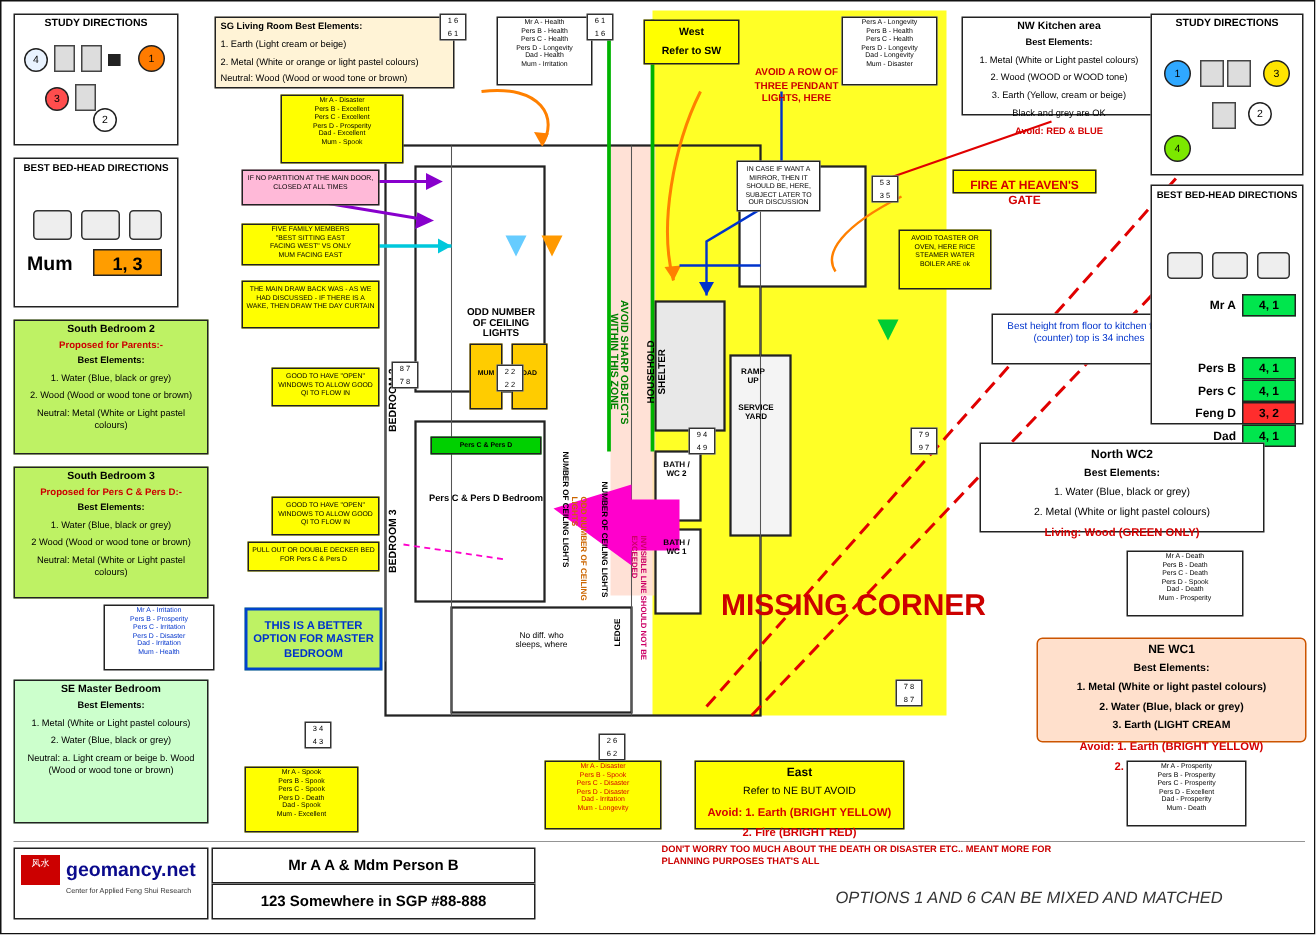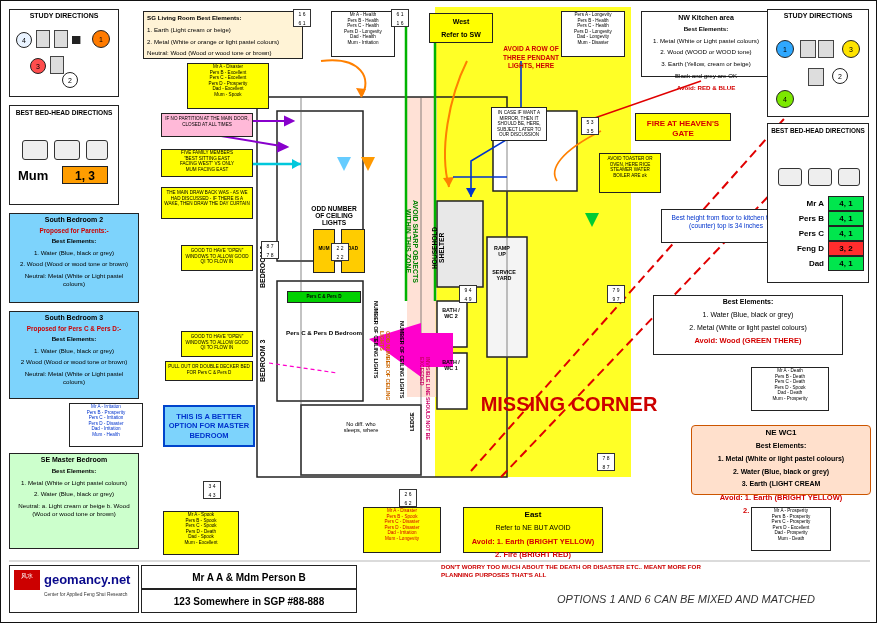--- a/index.html
+++ b/index.html
@@ -8,21 +8,21 @@
   .abs{position:absolute;box-sizing:border-box;}
   .box{position:absolute;box-sizing:border-box;border:1px solid #222;background:#fff;}
   .note{font-size:6.2px;line-height:1.25;padding:2px 3px;}
   .ttl{font-weight:bold;}
   .ctr{text-align:center;}
   .red{color:#d40000;}
   .blu{color:#0033cc;}
   .yel-bg{background:#ffff00;}
   .pink-bg{background:#ffb9d8;}
   .lgrn-bg{background:#ccffcc;}
-  .cyan-bg{background:#7dd3fc;}
+  .cyan-bg{background:#bef264;}
   .cream-bg{background:#fff3d6;}
   .peach-bg{background:#ffe0cc;}
   .white-bg{background:#fff;}
   .tiny{font-size:4.6px;line-height:1.2;}
   .hdr{font-size:7px;font-weight:bold;text-align:center;}
   svg{position:absolute;left:0;top:0;pointer-events:none;}
 </style>
 </head>
 <body>
 
@@ -275,21 +275,21 @@
     <div class="note ctr">2. Wood (WOOD or WOOD tone)</div>
     <div class="note ctr">3. Earth (Yellow, cream or beige)</div>
     <div class="note ctr">Black and grey are OK</div>
     <div class="note ctr red"><span class="ttl">Avoid: RED &amp; BLUE</span></div>
   </div>
 
   <div class="box white-bg" style="left:490px;top:106px;width:56px;height:34px;">
     <div class="tiny ctr" style="padding:2px;">IN CASE IF WANT A MIRROR, THEN IT SHOULD BE, HERE, SUBJECT LATER TO OUR DISCUSSION</div>
   </div>
 
-  <div class="box yel-bg" style="left:634px;top:112px;width:96px;height:28px;border:1px solid #222;">
+  <div class="box yel-bg" style="left:634px;top:112px;width:96px;height:16px;border:1px solid #222;">
     <div class="note ctr red" style="font-size:8px;font-weight:bold;padding-top:5px;">FIRE AT HEAVEN'S GATE</div>
   </div>
 
   <div class="box yel-bg" style="left:598px;top:152px;width:62px;height:40px;">
     <div class="tiny ctr" style="padding:2px;">AVOID TOASTER OR OVEN, HERE RICE STEAMER WATER BOILER ARE ok</div>
   </div>
 
   <div class="box white-bg" style="left:660px;top:208px;width:130px;height:34px;">
     <div class="note ctr blu" style="font-size:6.6px;padding-top:4px;">Best height from floor to kitchen table (counter) top is 34 inches</div>
   </div>
@@ -311,44 +311,45 @@
     <div class="hdr" style="padding-top:3px;font-size:6.4px;">BEST BED-HEAD DIRECTIONS</div>
     <div class="abs" style="left:10px;top:44px;width:24px;height:18px;border:1px solid #333;background:#eee;border-radius:3px;"></div>
     <div class="abs" style="left:40px;top:44px;width:24px;height:18px;border:1px solid #333;background:#eee;border-radius:3px;"></div>
     <div class="abs" style="left:70px;top:44px;width:22px;height:18px;border:1px solid #333;background:#eee;border-radius:3px;"></div>
 
     <div class="abs" style="left:6px;top:72px;width:90px;">
       <div style="display:flex;align-items:center;height:15px;">
         <span style="flex:1;font-size:8px;font-weight:bold;text-align:right;padding-right:4px;">Mr A</span>
         <span style="width:34px;height:13px;background:#00e64d;border:1px solid #222;font-size:8px;font-weight:bold;text-align:center;line-height:13px;">4, 1</span>
       </div>
-      <div style="display:flex;align-items:center;height:15px;">
+      <div style="display:flex;align-items:center;height:15px;margin-top:27px;">
         <span style="flex:1;font-size:8px;font-weight:bold;text-align:right;padding-right:4px;">Pers B</span>
         <span style="width:34px;height:13px;background:#00e64d;border:1px solid #222;font-size:8px;font-weight:bold;text-align:center;line-height:13px;">4, 1</span>
       </div>
       <div style="display:flex;align-items:center;height:15px;">
         <span style="flex:1;font-size:8px;font-weight:bold;text-align:right;padding-right:4px;">Pers C</span>
         <span style="width:34px;height:13px;background:#00e64d;border:1px solid #222;font-size:8px;font-weight:bold;text-align:center;line-height:13px;">4, 1</span>
       </div>
       <div style="display:flex;align-items:center;height:15px;">
         <span style="flex:1;font-size:8px;font-weight:bold;text-align:right;padding-right:4px;">Feng D</span>
         <span style="width:34px;height:13px;background:#ff2d2d;border:1px solid #222;font-size:8px;font-weight:bold;text-align:center;line-height:13px;">3, 2</span>
       </div>
       <div style="display:flex;align-items:center;height:15px;">
         <span style="flex:1;font-size:8px;font-weight:bold;text-align:right;padding-right:4px;">Dad</span>
         <span style="width:34px;height:13px;background:#00e64d;border:1px solid #222;font-size:8px;font-weight:bold;text-align:center;line-height:13px;">4, 1</span>
       </div>
     </div>
   </div>
 
   <div class="box white-bg" style="left:652px;top:294px;width:190px;height:60px;">
+    <div class="note ctr"><span class="ttl" style="font-size:8px;">North WC2</span></div>
     <div class="note ctr"><span class="ttl" style="font-size:7px;">Best Elements:</span></div>
     <div class="note ctr" style="font-size:7px;">1. Water (Blue, black or grey)</div>
     <div class="note ctr" style="font-size:7px;">2. Metal (White or light pastel colours)</div>
-    <div class="note ctr red" style="font-size:7.5px;font-weight:bold;">Avoid: Wood (GREEN THERE)</div>
+    <div class="note ctr red" style="font-size:7.5px;font-weight:bold;">Living: Wood (GREEN ONLY)</div>
   </div>
 
   <div class="box white-bg" style="left:750px;top:366px;width:78px;height:44px;">
     <div class="tiny ctr">Mr A - Death</div>
     <div class="tiny ctr">Pers B - Death</div>
     <div class="tiny ctr">Pers C - Death</div>
     <div class="tiny ctr">Pers D - Spook</div>
     <div class="tiny ctr">Dad - Death</div>
     <div class="tiny ctr">Mum - Prosperity</div>
   </div>

